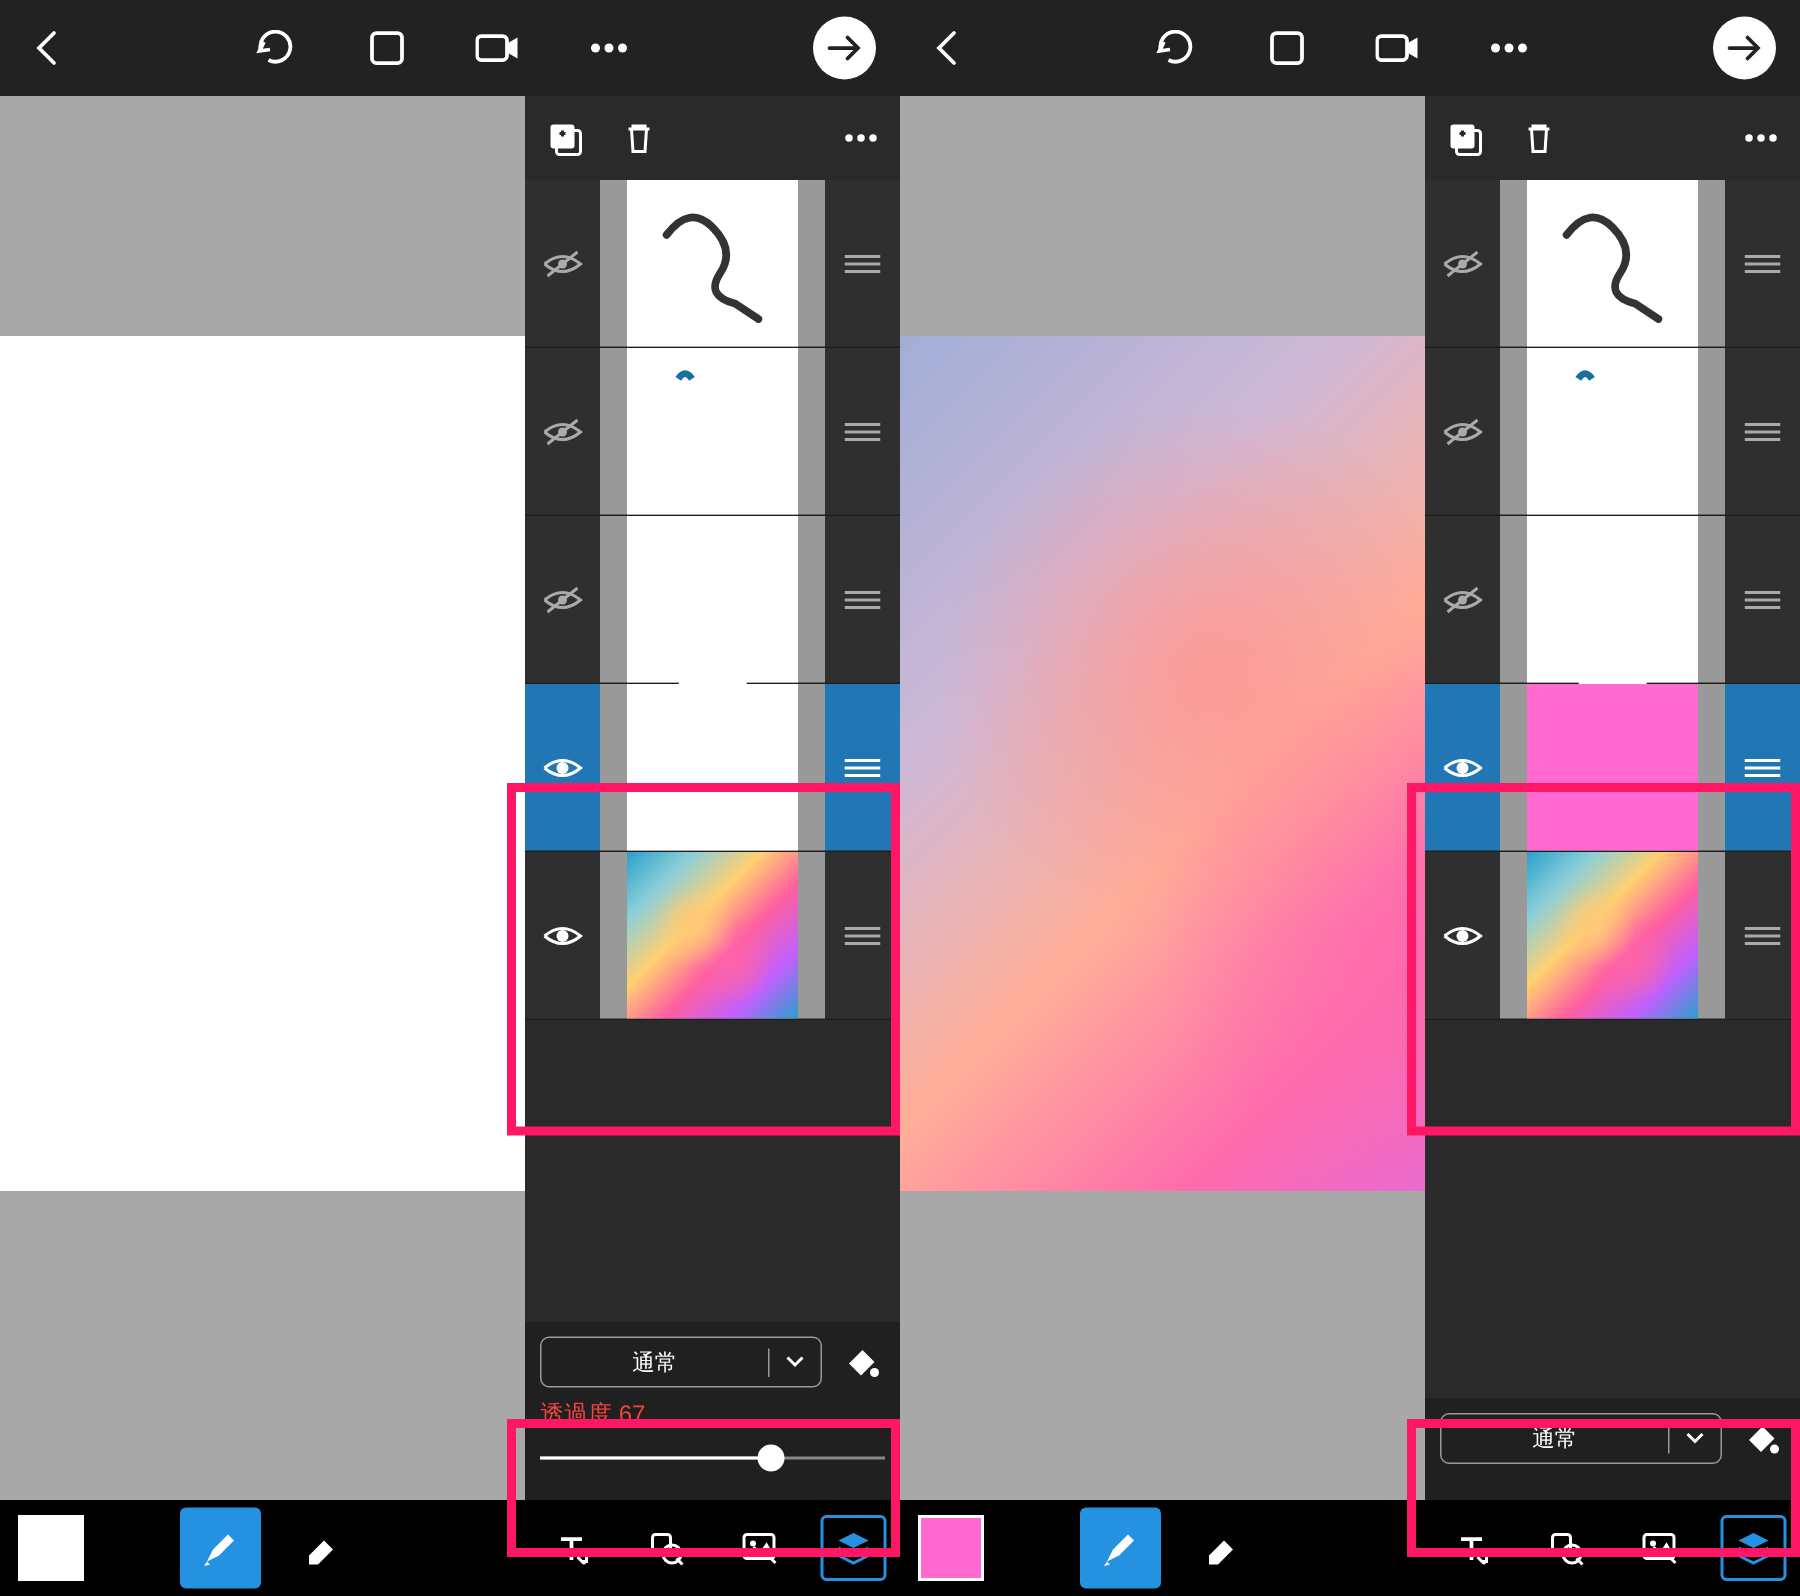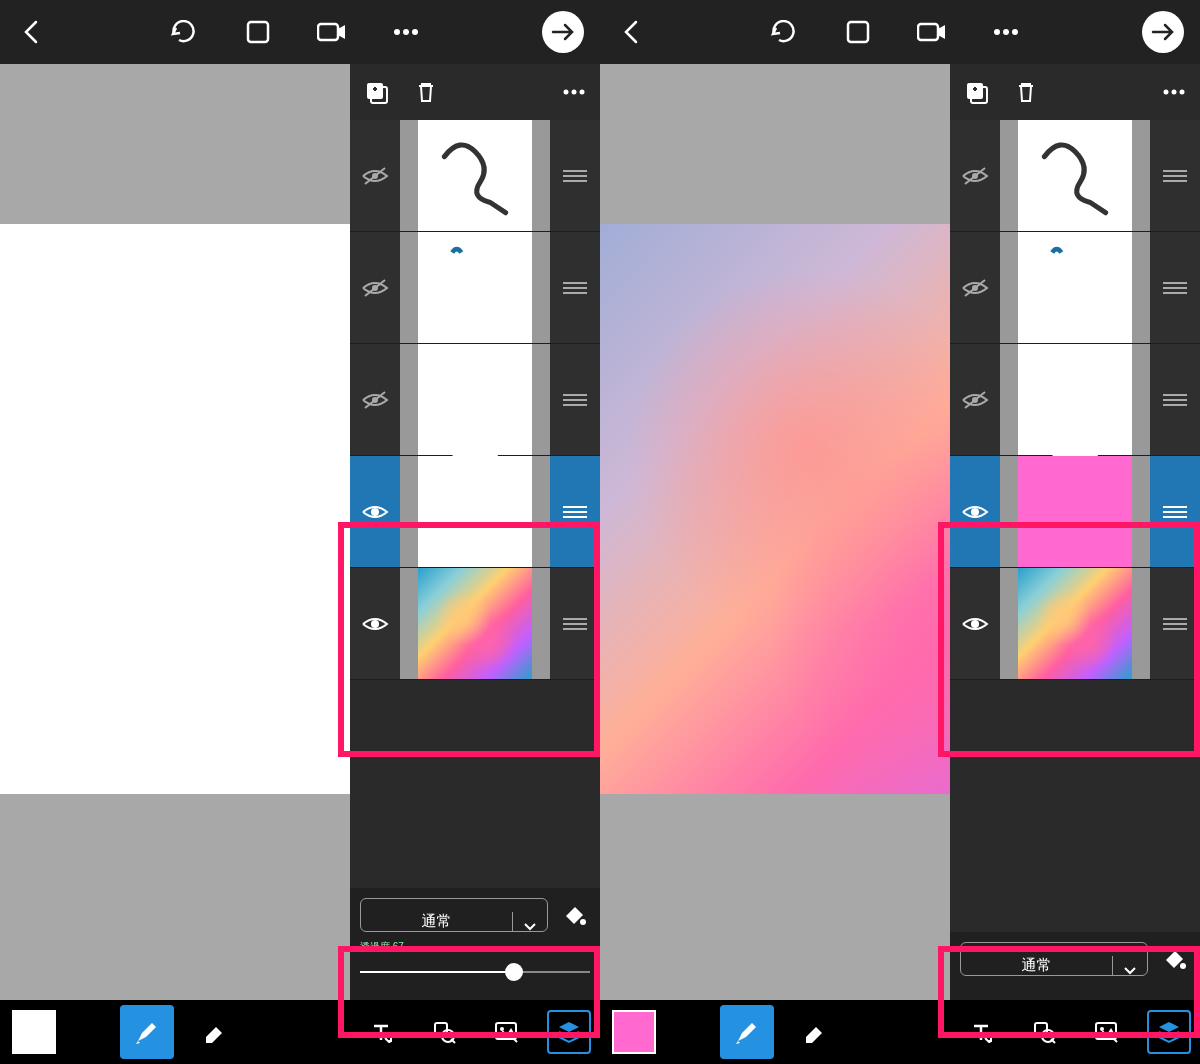--- a/index.html
+++ b/index.html
@@ -171,41 +171,41 @@
     align-items: center;
     gap: 10px;
     margin-bottom: 8px;
   }
   .blend-select {
     flex: 1;
     height: 34px;
     border: 1px solid #999;
     border-radius: 6px;
     display: flex;
-    align-items: flex-end;
+    align-items: center;
     overflow: hidden;
   }
   .blend-label {
     flex: 1;
     display: flex;
     align-items: center;
     justify-content: center;
     color: #fff;
     font-size: 15px;
     border-right: 1px solid #999;
   }
   .blend-caret {
     width: 34px;
     display: flex;
     align-items: center;
     justify-content: center;
   }
   .opacity-row {
-    color: #86efac;
-    font-size: 10px;
+    color: #ef4444;
+    font-size: 16px;
   }
   .slider-track {
     position: relative;
     height: 24px;
     margin-top: 6px;
   }
   .slider-track .line {
     position: absolute;
     top: 50%; left: 0; right: 0;
     height: 2px;

